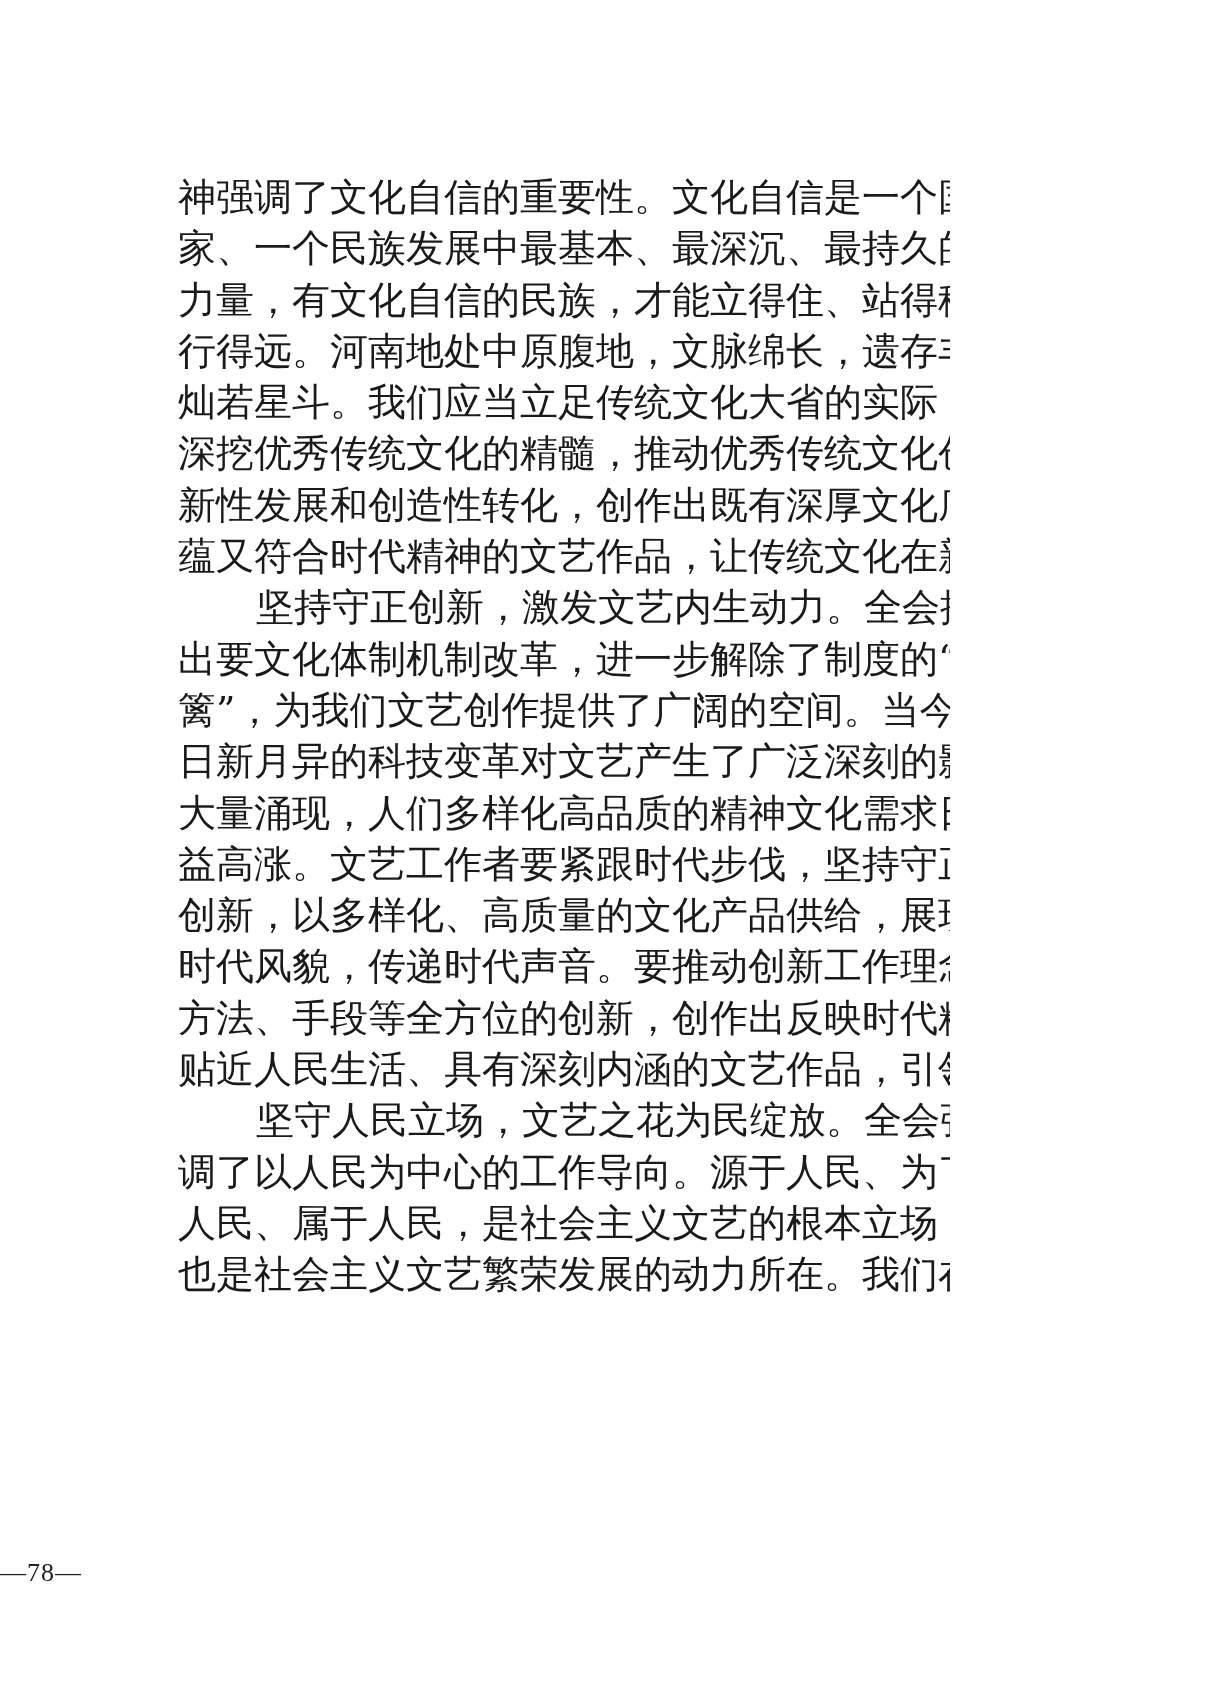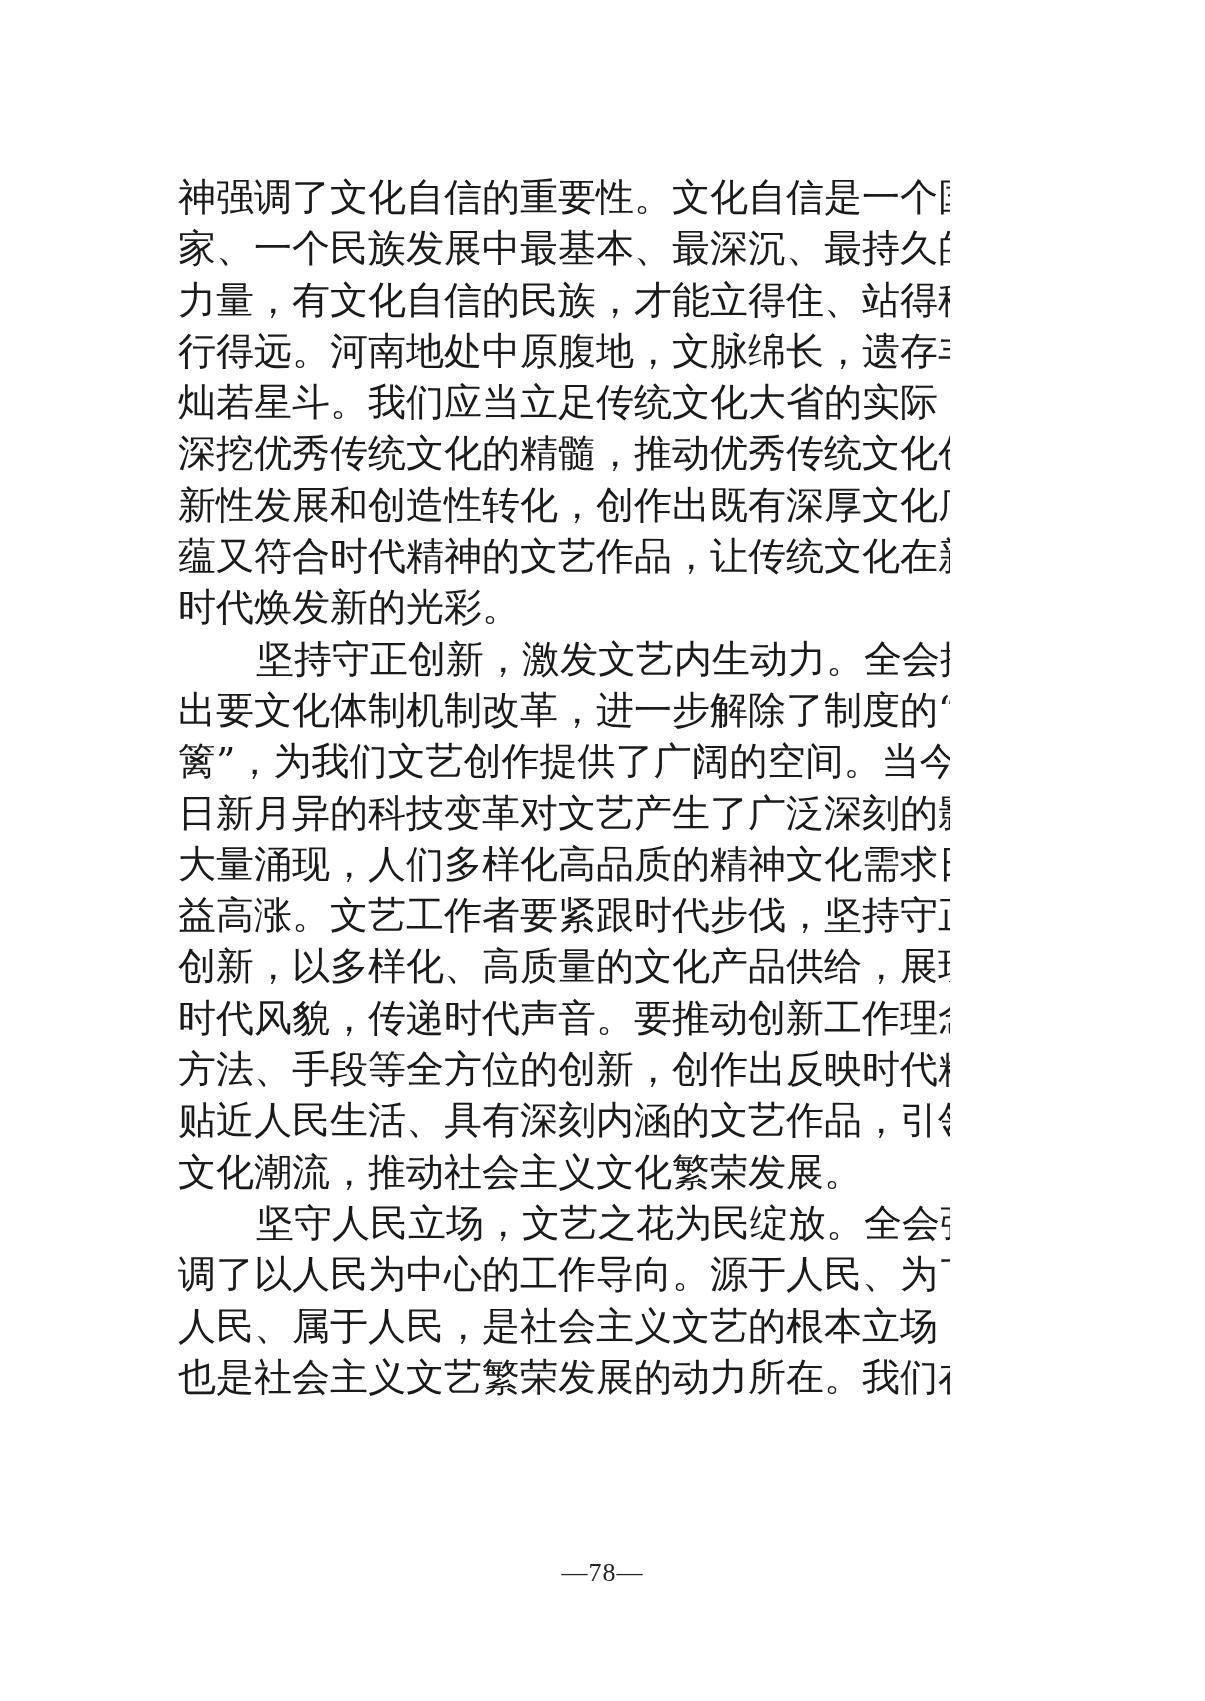--- a/index.html
+++ b/index.html
@@ -43,21 +43,21 @@
       text-align-last: left;
     }
     .line.indent {
       padding-left: 78px;
     }
     .page-number {
       position: absolute;
       left: 0;
       width: 1205px;
       top: 1558px;
-      text-align: center;
+      text-align: left;
       font-family: "Liberation Serif", "DejaVu Serif", serif;
       font-size: 26px;
       color: #222222;
       letter-spacing: 1px;
     }
   </style>
 </head>
 <body>
 
 <div class="page">
@@ -65,35 +65,33 @@
 
     <div class="paragraph">
       <span class="line">神强调了文化自信的重要性。文化自信是一个国</span>
       <span class="line">家、一个民族发展中最基本、最深沉、最持久的</span>
       <span class="line">力量，有文化自信的民族，才能立得住、站得稳、</span>
       <span class="line">行得远。河南地处中原腹地，文脉绵长，遗存丰富，</span>
       <span class="line">灿若星斗。我们应当立足传统文化大省的实际，</span>
       <span class="line">深挖优秀传统文化的精髓，推动优秀传统文化创</span>
       <span class="line">新性发展和创造性转化，创作出既有深厚文化底</span>
       <span class="line">蕴又符合时代精神的文艺作品，让传统文化在新</span>
-      <span class="line last">时代焕发新的光彩。</span>
     </div>
 
     <div class="paragraph">
       <span class="line indent">坚持守正创新，激发文艺内生动力。全会提</span>
       <span class="line">出要文化体制机制改革，进一步解除了制度的“藩</span>
       <span class="line">篱”，为我们文艺创作提供了广阔的空间。当今，</span>
       <span class="line">日新月异的科技变革对文艺产生了广泛深刻的影</span>
       <span class="line">大量涌现，人们多样化高品质的精神文化需求日</span>
       <span class="line">益高涨。文艺工作者要紧跟时代步伐，坚持守正</span>
       <span class="line">创新，以多样化、高质量的文化产品供给，展现</span>
       <span class="line">时代风貌，传递时代声音。要推动创新工作理念、</span>
       <span class="line">方法、手段等全方位的创新，创作出反映时代精神、</span>
       <span class="line">贴近人民生活、具有深刻内涵的文艺作品，引领</span>
-      <span class="line last">文化潮流，推动社会主义文化繁荣发展。</span>
     </div>
 
     <div class="paragraph">
       <span class="line indent">坚守人民立场，文艺之花为民绽放。全会强</span>
       <span class="line">调了以人民为中心的工作导向。源于人民、为了</span>
       <span class="line">人民、属于人民，是社会主义文艺的根本立场，</span>
       <span class="line">也是社会主义文艺繁荣发展的动力所在。我们在</span>
     </div>
 
   </div>

